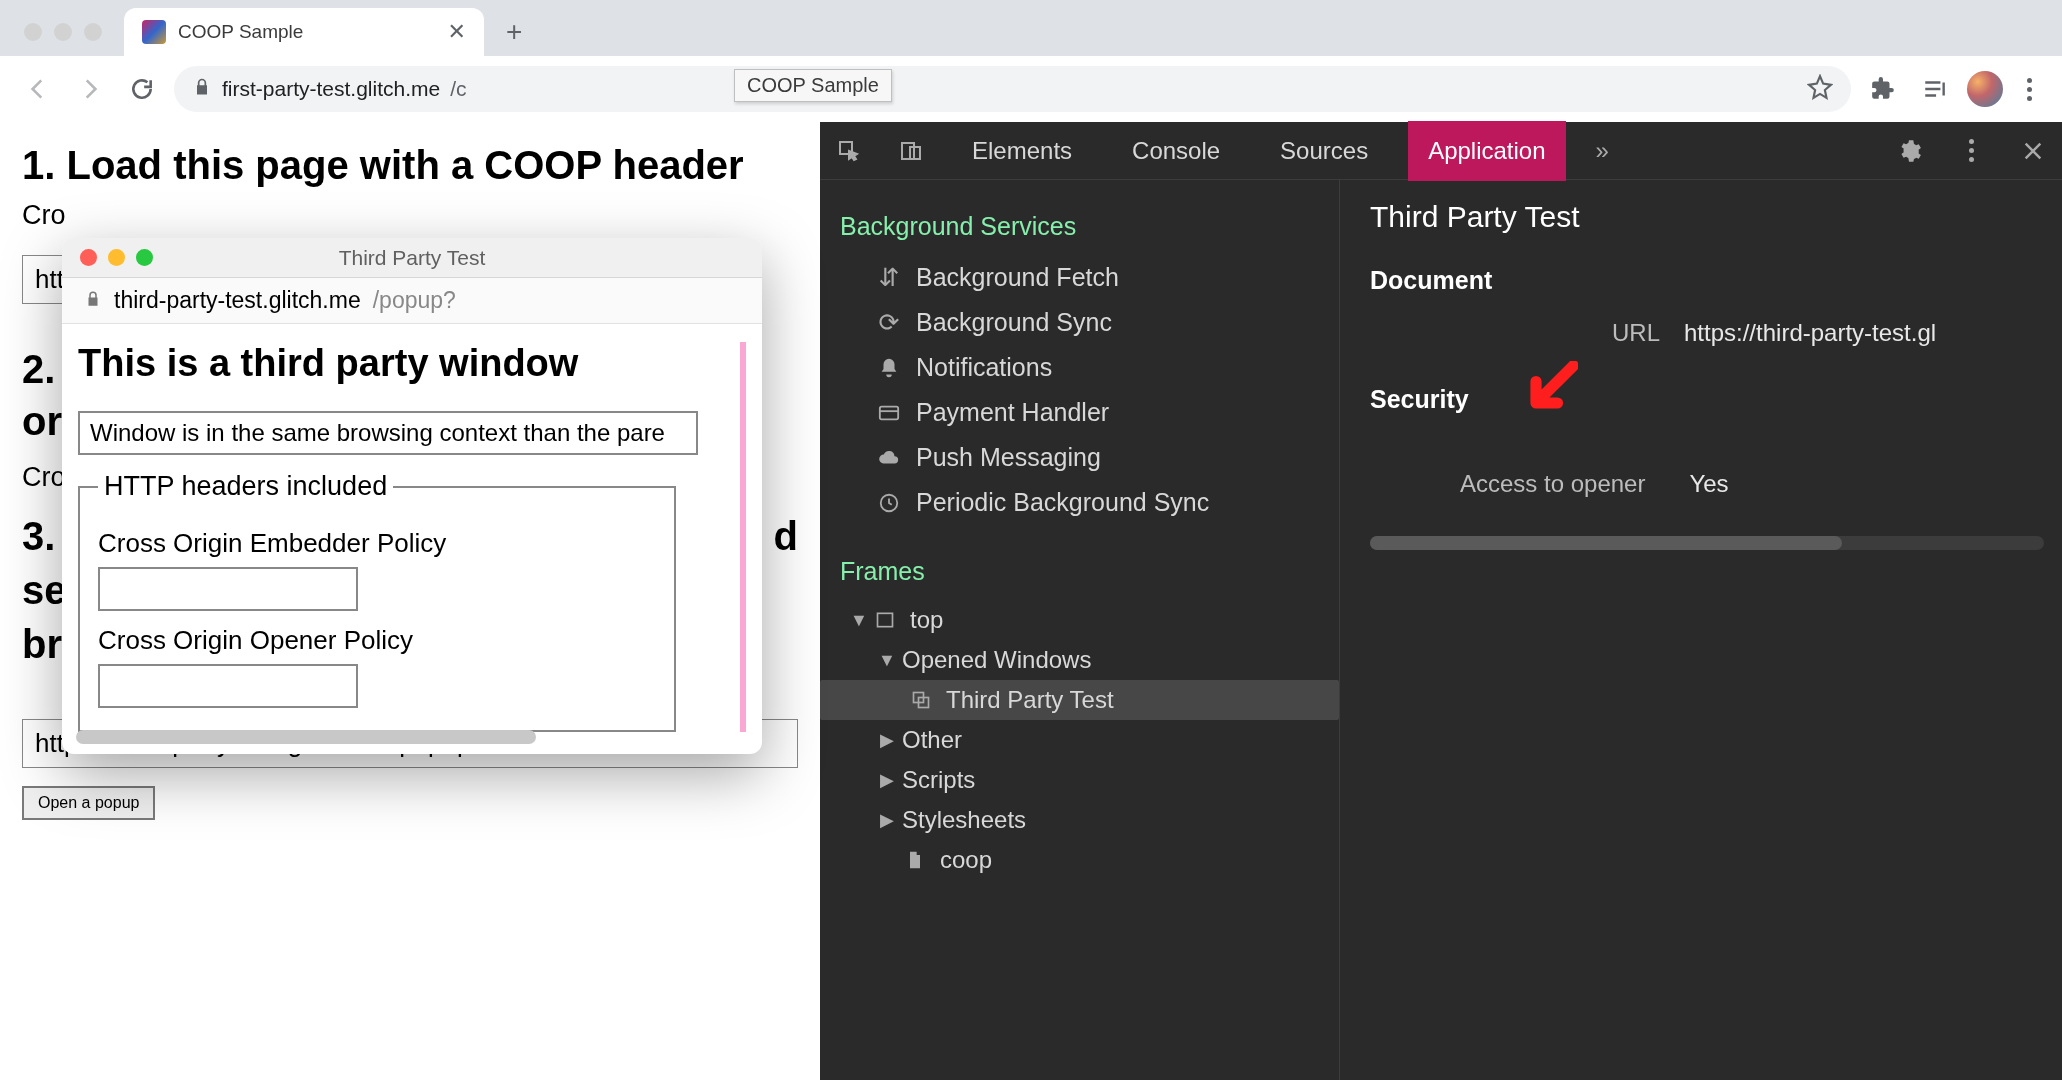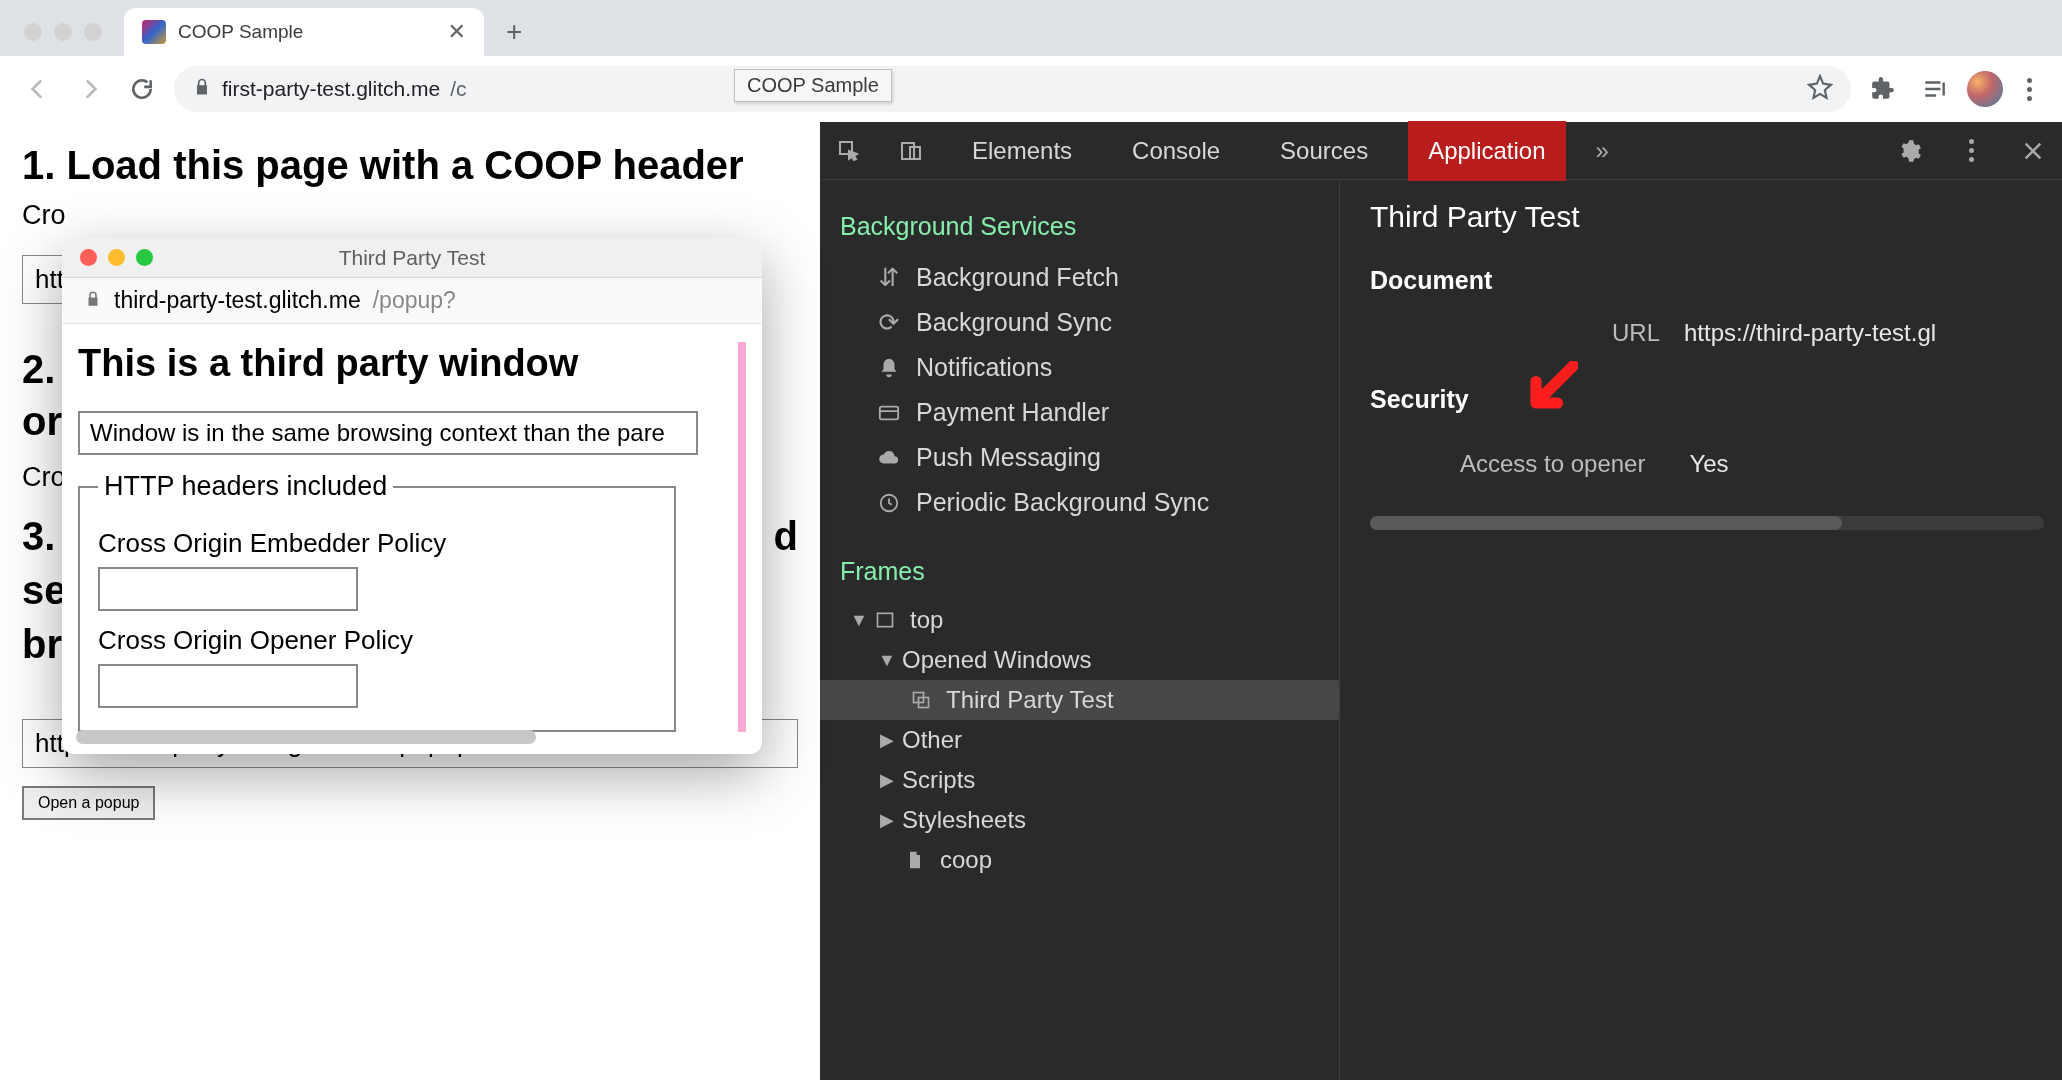--- a/index.html
+++ b/index.html
@@ -44,35 +44,35 @@
   .popup-titlebar { background: #f0f0f0; height: 40px; display: flex; align-items: center; border-bottom: 1px solid #d7d7d7; position: relative; }
   .popup-traffic { display: flex; gap: 11px; padding-left: 18px; }
   .pdot { width: 17px; height: 17px; border-radius: 50%; }
   .pdot.red { background: #ff5f57; }
   .pdot.yellow { background: #febc2e; }
   .pdot.green { background: #28c840; }
   .popup-title { position: absolute; left: 0; right: 0; text-align: center; font-size: 21px; color: #606060; }
   .popup-urlbar { background: #fafafa; height: 46px; display: flex; align-items: center; padding: 0 22px; gap: 12px; font-size: 23px; border-bottom: 1px solid #e2e2e2; }
   .popup-body { padding: 18px 16px 22px 16px; position: relative; }
   .popup-body h1 { font-size: 38px; font-weight: 800; margin-bottom: 26px; }
-  .popup-content-scroll { border-right: 8px solid #f9a8d4; padding-right: 20px; }
+  .popup-content-scroll { border-right: 6px solid #f9a8d4; padding-right: 20px; }
   .status-input { width: 620px; border: 2px solid #888; padding: 6px 10px; font-size: 24px; font-family: inherit; }
   fieldset.headers { border: 2px solid #888; margin-top: 16px; padding: 12px 18px 22px 18px; width: 598px; }
   fieldset.headers legend { font-size: 27px; padding: 0 6px; }
   fieldset.headers label { display: block; font-size: 26px; margin: 14px 0 8px 0; }
   fieldset.headers input { width: 260px; border: 2.5px solid #888; padding: 7px; font-size: 22px; font-family: inherit; }
   .popup-scrollbar-h { position: absolute; bottom: 8px; left: 14px; right: 40px; height: 16px; background: transparent; }
   .popup-scrollbar-h .thumb { position: absolute; left: 0; width: 460px; height: 14px; background: #c8c8c8; border-radius: 8px; }
   
   
   .devtools { flex: 1; background: #2a2a2a; color: #d8d8d8; display: flex; flex-direction: column; font-family: -apple-system, "Segoe UI", Arial, sans-serif; }
   .dt-tabbar { display: flex; align-items: center; height: 58px; border-bottom: 1px solid #3c3c3c; padding: 0 8px; gap: 20px; }
   .dt-tabbar .dt-iconbtn { width: 42px; height: 42px; display:flex; align-items:center; justify-content:center; color: #aaa; cursor: pointer; }
   .dt-tabbar .dt-tab { padding: 16px 20px; font-size: 24px; color: #d8d8d8; cursor: pointer; }
-  .dt-tabbar .dt-tab.active { background: #b91c1c; color: #fff; }
+  .dt-tabbar .dt-tab.active { background: #be185d; color: #fff; }
   .dt-tabbar .spacer { flex: 1; }
   .dt-tabbar .chevrons { color:#aaa; font-size:24px; padding:0 10px; }
   
   .dt-body { display: flex; flex: 1; }
   .dt-sidebar { width: 520px; border-right: 1px solid #3c3c3c; padding-top: 18px; overflow: hidden; }
   .dt-section-title { font-size: 25px; color: #86efac; padding: 14px 20px; }
   .dt-item { display: flex; align-items: center; gap: 14px; padding: 8px 20px 8px 56px; font-size: 25px; color: #d8d8d8; cursor: pointer; }
   .dt-item .ic { width: 26px; height: 26px; display:flex; align-items:center; justify-content:center; color:#aaa; }
   .tree-row { display: flex; align-items: center; gap: 6px; padding: 6px 10px 6px 30px; font-size: 24px; color: #d8d8d8; cursor: pointer; }
   .tree-row .caret { width: 18px; text-align:center; color:#aaa; font-size:18px; }
@@ -312,21 +312,21 @@
           </div>
         </div>
 
         <div class="dt-section">
           <h3 style="display:inline-block;">Security</h3>
           <span class="red-arrow" style="left:152px; top:-24px;">
             <svg viewBox="0 0 60 60">
                 <path d="M55 5 L15 45 M15 45 L15 22 M15 45 L38 45" stroke="#ff1e1e" stroke-width="12" fill="none" stroke-linecap="round"></path>
               </svg>
           </span>
-          <div class="dt-kv" style="margin-top:12px;gap:44px;">
+          <div class="dt-kv" style="margin-top:32px;gap:44px;">
             <span class="k" style="min-width:auto;">Access to opener</span>
             <span class="v">Yes</span>
           </div>
         </div>
         <div class="dt-thin-scroll">
             <div class="th"></div>
           </div>
       </div>
     </div>
   </div>

